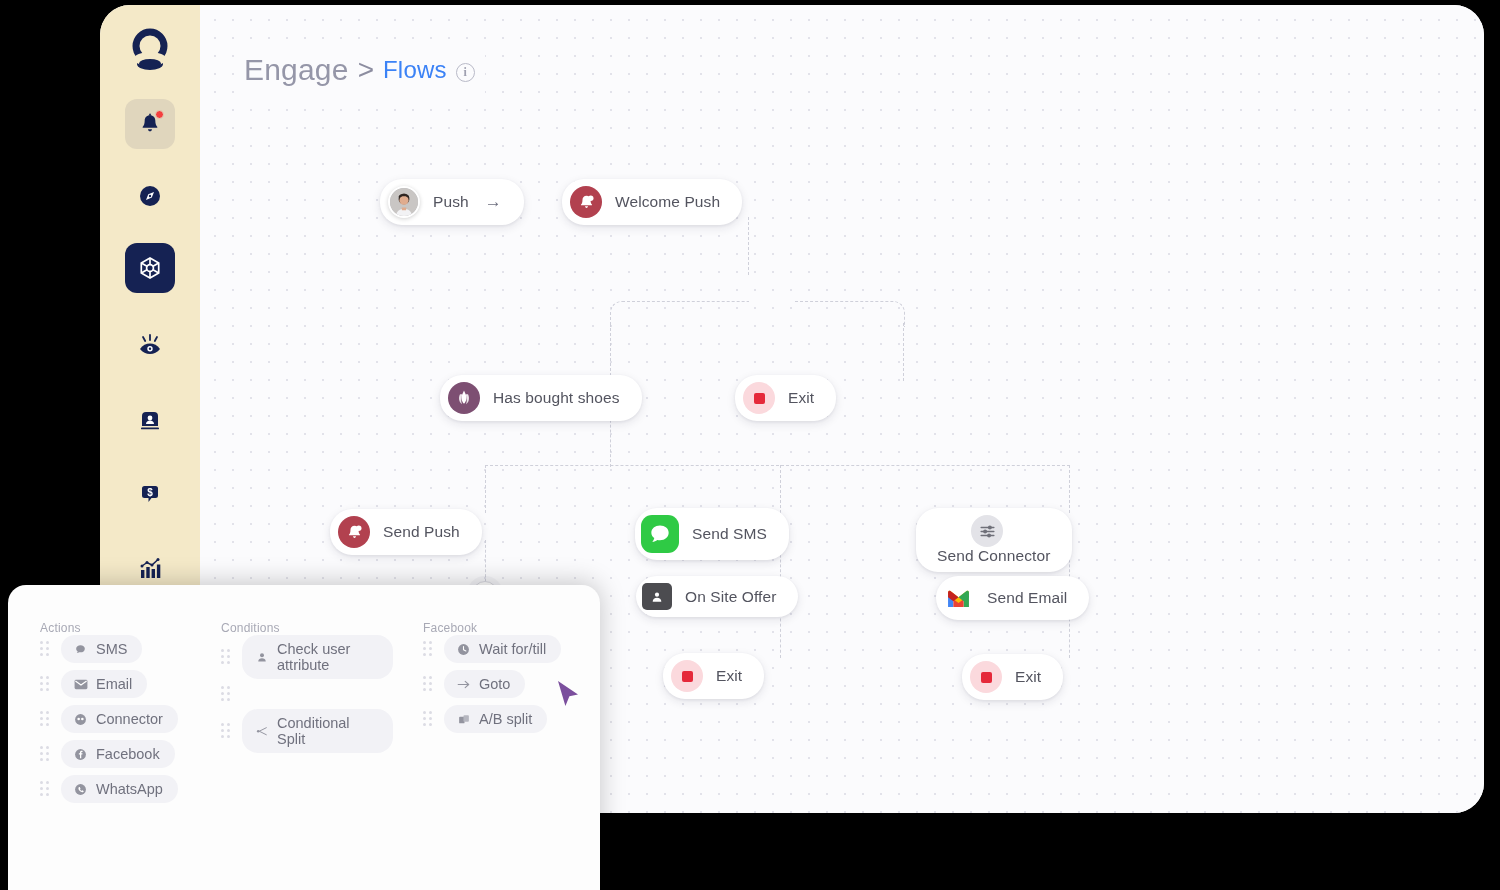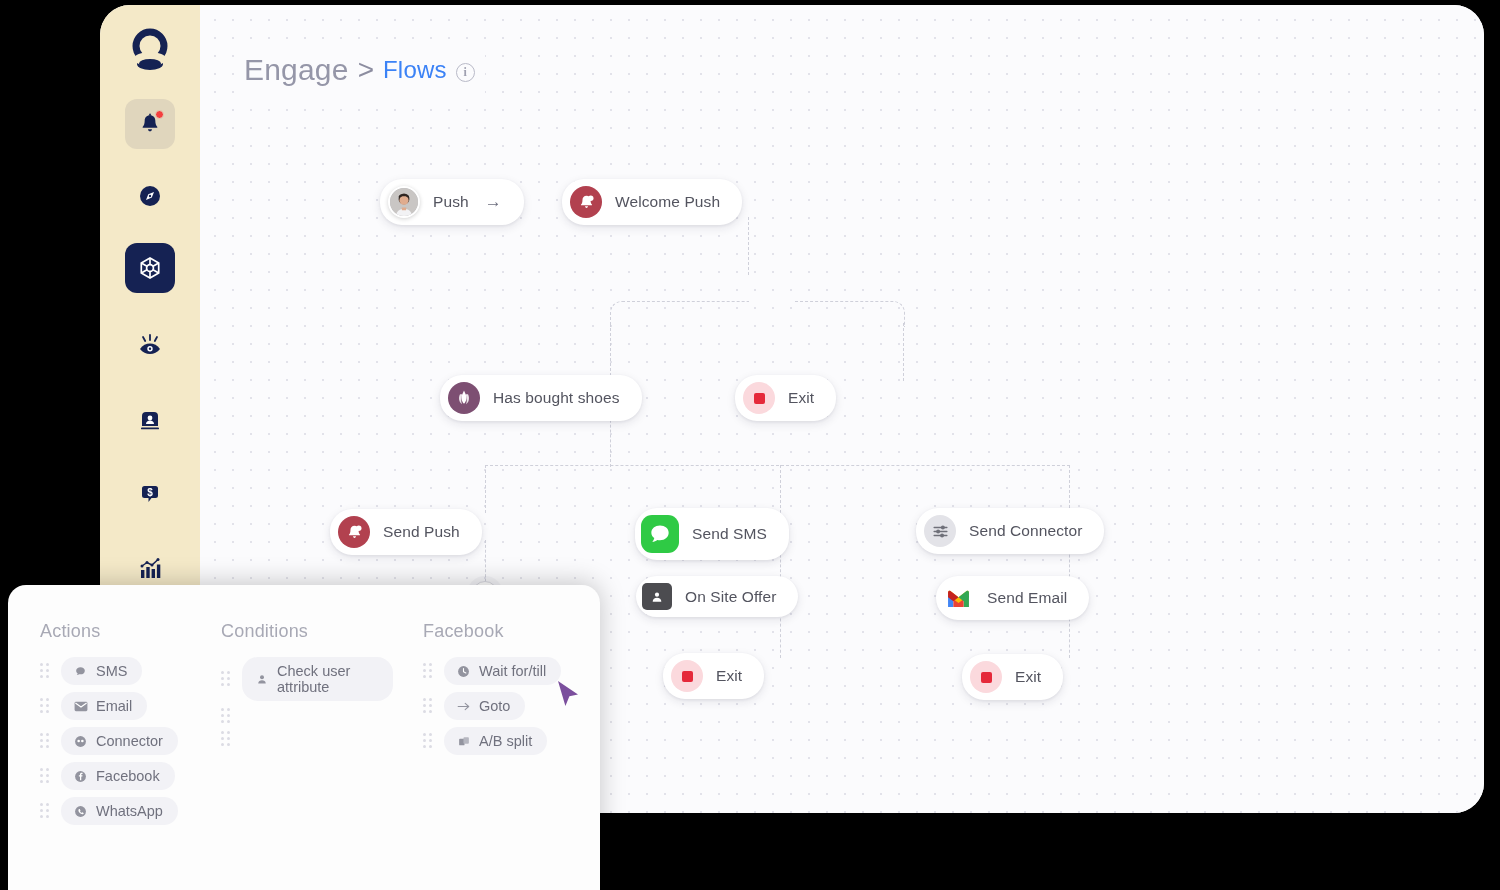--- a/index.html
+++ b/index.html
@@ -154,22 +154,22 @@
     border-radius: 18px 18px 0 0;
     box-shadow: 0 -2px 26px rgba(0,0,0,.22);
     padding: 36px 26px 0 32px;
     display: flex;
     gap: 30px;
     z-index: 20;
   }
   .pal-col { width: 180px; }
   .pal-col.wide { width: 205px; }
   .pal-title {
-    font-size: 18px; color: #a8a9b5;
-    margin-bottom: 15px; letter-spacing: .2px;
+    font-size: 12px; color: #a8a9b5;
+    letter-spacing: .2px;
   }
   .pal-row {
     display: flex; align-items: center;
     margin-bottom: 7px;
     cursor: pointer;
   }
   .grip {
     width: 12px; height: 16px;
     display: grid;
     grid-template-columns: repeat(2, 3px);
@@ -369,21 +369,21 @@
 
     <div class="node" style="left:435px; top:503px; padding-left:6px;text-align:center;">
       <span class="node-ico sq ico-sms" style="width:38px;height:38px;flex:0 0 38px;border-radius:11px;">
         <svg width="26" height="26" viewBox="0 0 24 24">
           <path d="M12 4.2c-4.6 0-8 2.9-8 6.6 0 2 1 3.8 2.7 5-.2 1.3-.9 2.6-1.8 3.5 1.8-.2 3.4-.9 4.6-1.8.8.2 1.6.3 2.5.3 4.6 0 8-2.9 8-6.9S16.6 4.2 12 4.2z" fill="#ffffff"></path>
         </svg>
       </span>
       <span class="node-label">Send SMS</span>
     </div>
 
-    <div class="node" style="left:716px; top:503px;">
+    <div class="node" style="left:716px; top:503px;flex-direction:column;">
       <span class="node-ico ico-conn">
         <svg width="19" height="19" viewBox="0 0 24 24">
           <line x1="4" y1="7" x2="20" y2="7" stroke="#6f7079" stroke-width="1.9" stroke-linecap="round"></line>
           <line x1="4" y1="12" x2="20" y2="12" stroke="#6f7079" stroke-width="1.9" stroke-linecap="round"></line>
           <line x1="4" y1="17" x2="20" y2="17" stroke="#6f7079" stroke-width="1.9" stroke-linecap="round"></line>
           <circle cx="15" cy="7" r="2.5" fill="#6f7079"></circle>
           <circle cx="9" cy="12" r="2.5" fill="#6f7079"></circle>
           <circle cx="14" cy="17" r="2.5" fill="#6f7079"></circle>
         </svg>
       </span>
@@ -572,20 +572,29 @@
 
     <div class="pal-row">
       <span class="grip">
           <i></i>
           <i></i>
           <i></i>
           <i></i>
           <i></i>
           <i></i>
         </span>
+      <span class="pal-chip">
+        <span class="chip-ico">
+          <svg width="14" height="13" viewBox="0 0 24 24">
+              <path d="M20 5L7 11.5 20 18" fill="none" stroke="#93949f" stroke-width="1.8" stroke-linecap="round" stroke-linejoin="round"></path>
+              <circle cx="5" cy="11.5" r="2.4" fill="#93949f"></circle>
+            </svg>
+        </span>
+        <span>Conditional Split</span>
+      </span>
     </div>
   </div>
 
   <div class="pal-col">
     <div class="pal-title">Facebook</div>
 
     <div class="pal-row">
       <span class="grip">
           <i></i>
           <i></i>

